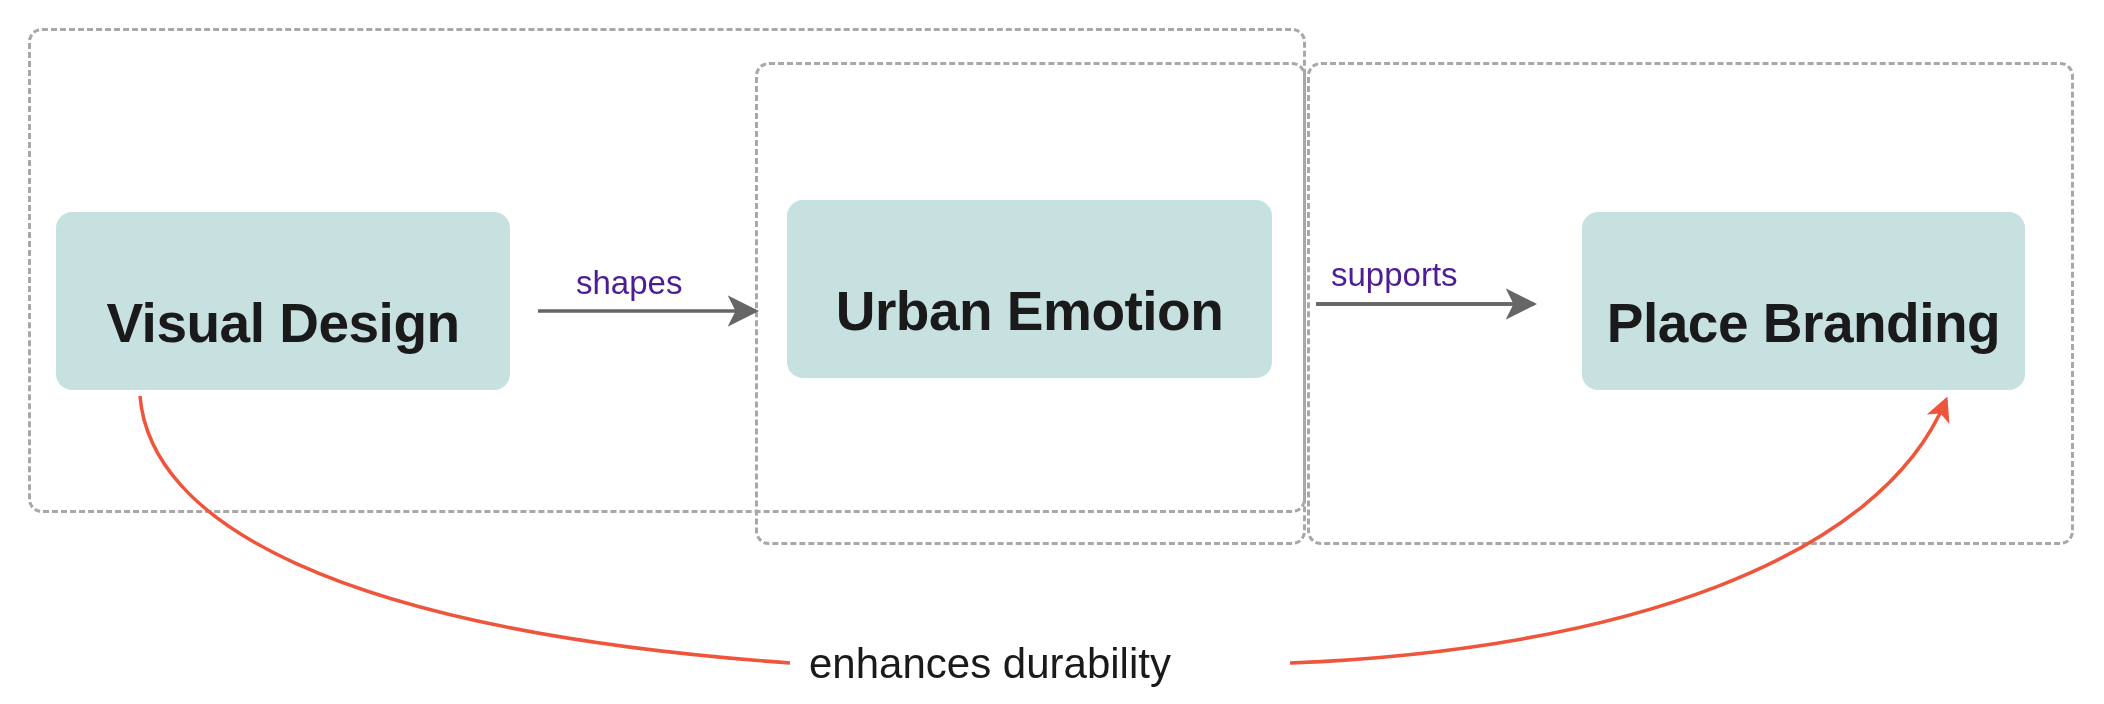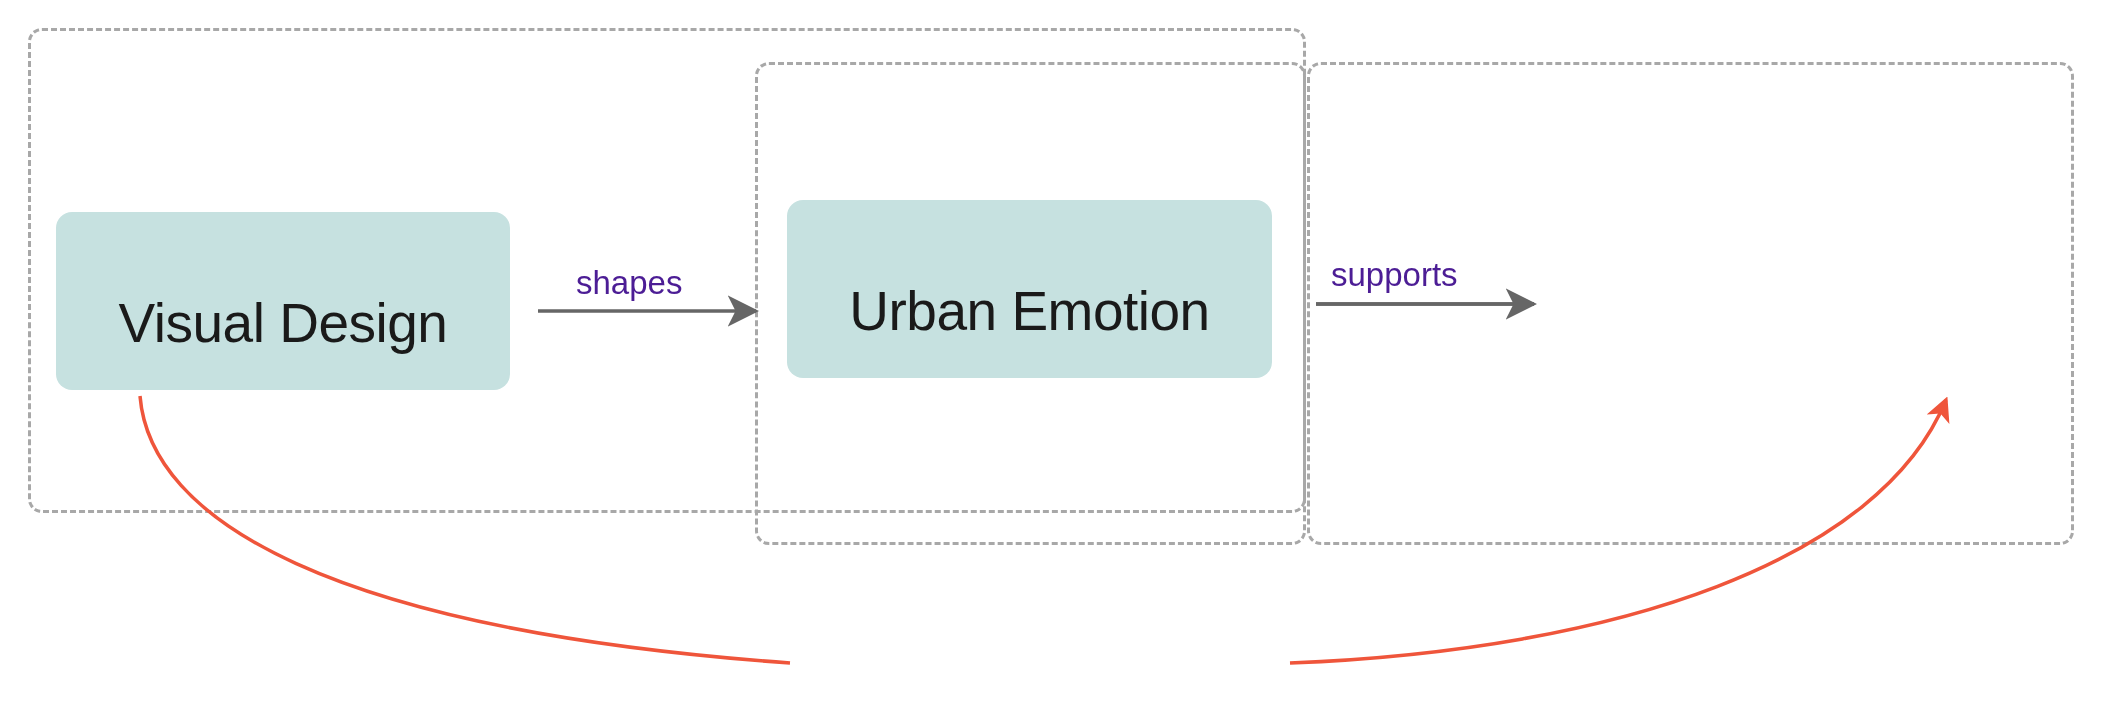--- a/index.html
+++ b/index.html
@@ -28,21 +28,21 @@
     position: absolute;
     background: #c6e1e0;
     border-radius: 16px;
     display: flex;
     align-items: center;
     justify-content: center;
     box-sizing: border-box;
   }
   .node-label {
     font-size: 55px;
-    font-weight: 400;
+    font-weight: 700;
     color: #1a1a1a;
     letter-spacing: -0.5px;
     line-height: 1;
     white-space: nowrap;
     margin-top: 44px;
   }
   .edge-label {
     position: absolute;
     font-size: 33px;
     color: #4c1d95;
@@ -98,19 +98,23 @@
   </svg>
 
   <div class="node-box" style="left:56px; top:212px; width:454px; height:178px;">
     <span class="node-label">Visual Design</span>
   </div>
 
   <div class="node-box" style="left:787px; top:200px; width:485px; height:178px;">
     <span class="node-label">Urban Emotion</span>
   </div>
 
+  <div class="node-box" style="left:1582px; top:212px; width:443px; height:178px;">
+    <span class="node-label">Place Branding</span>
+  </div>
 
   <span class="edge-label" style="left:576px; top:266px;">shapes</span>
 
   <span class="edge-label" style="left:1331px; top:258px;">supports</span>
 
+  <span class="edge-label-boxed" style="left:797px; top:638px;">enhances durability</span>
 
 </div>
 
 </body></html>

